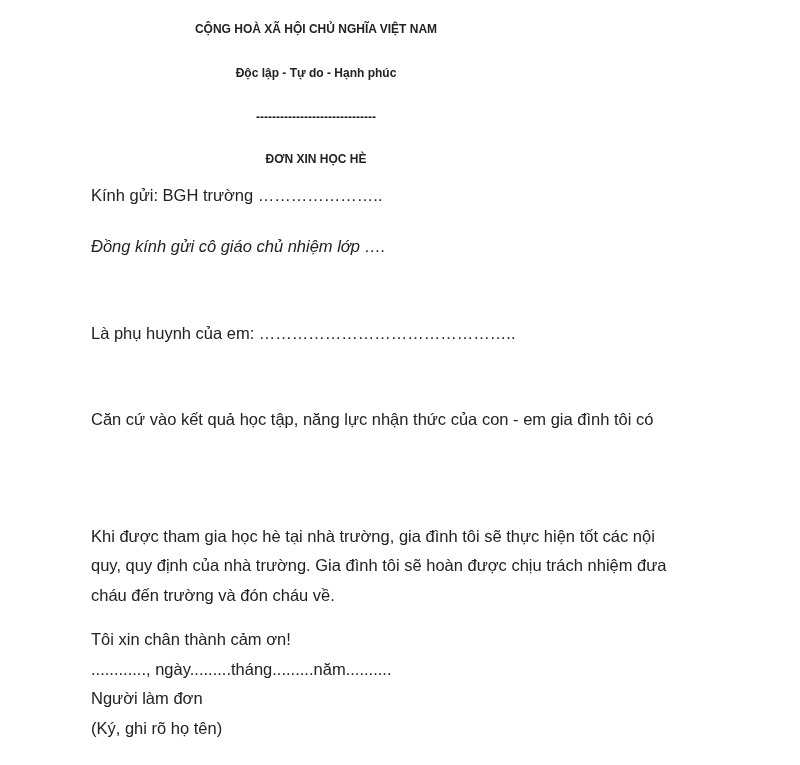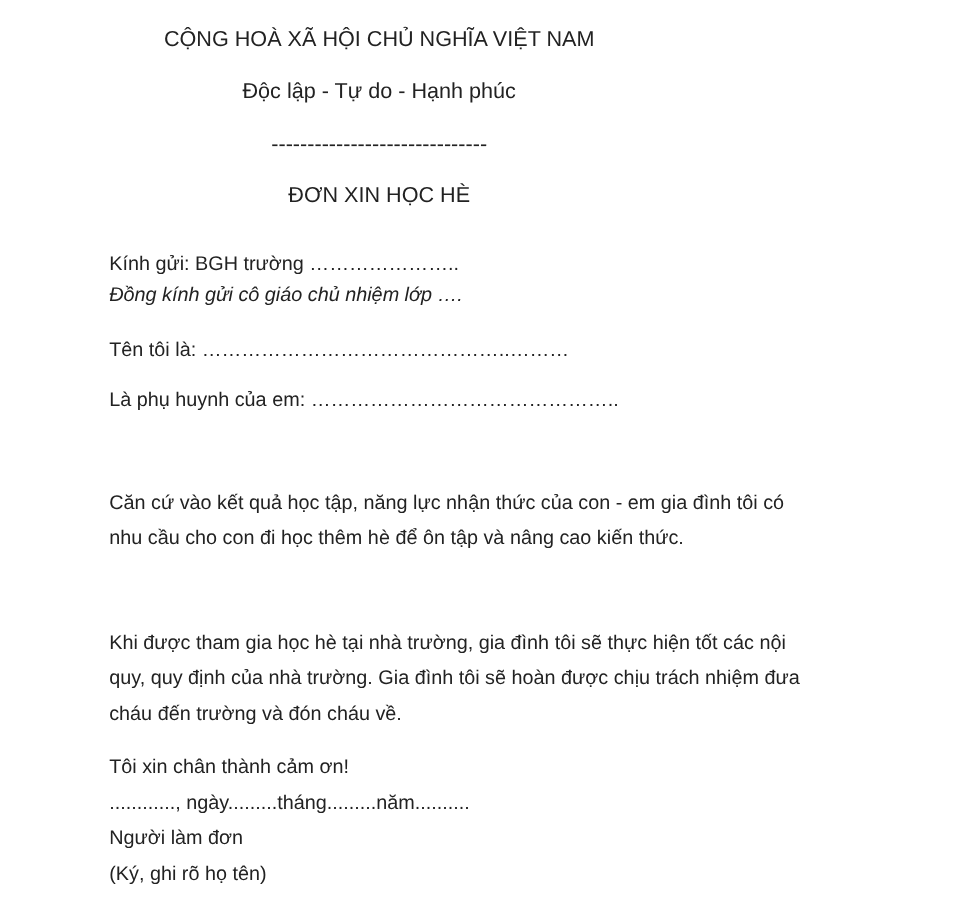--- a/index.html
+++ b/index.html
@@ -19,22 +19,22 @@
       position: absolute;
       left: 0; top: 0;
       width: 800px;
       height: 765px;
     }
     .center {
       position: absolute;
       left: 0;
       width: 632px;
       text-align: center;
-      font-weight: normal;
-      font-size: 18px;
+      font-weight: bold;
+      font-size: 12px;
       white-space: nowrap;
     }
     .line {
       position: absolute;
       left: 91px;
       font-size: 16.5px;
       white-space: nowrap;
       line-height: 20px;
     }
     .bold { font-weight: normal; }
@@ -42,27 +42,25 @@
 </head>
 <body>
 
 <div class="page">
 
   <div class="center" style="top:22px;">CỘNG HOÀ XÃ HỘI CHỦ NGHĨA VIỆT NAM</div>
   <div class="center" style="top:66px;">Độc lập - Tự do - Hạnh phúc</div>
   <div class="center" style="top:110px;">------------------------------</div>
   <div class="center" style="top:152px;">ĐƠN XIN HỌC HÈ</div>
 
-  <div class="line" style="top:210px;">Kính gửi: BGH trường …………………..</div>
+  <div class="line" style="top:185px;">Kính gửi: BGH trường …………………..</div>
   <div class="line" style="top:236px;font-style:italic;">Đồng kính gửi cô giáo chủ nhiệm lớp ….</div>
-  <div class="line" style="top:282px;">Tên tôi là: ………………………………………..………</div>
   <div class="line" style="top:323px;">Là phụ huynh của em: ………………………………………..</div>
 
   <div class="line" style="top:409px;">Căn cứ vào kết quả học tập, năng lực nhận thức của con - em gia đình tôi có</div>
-  <div class="line" style="top:438px;">nhu cầu cho con đi học thêm hè để ôn tập và nâng cao kiến thức.</div>
 
 
   <div class="line" style="top:526px;">Khi được tham gia học hè tại nhà trường, gia đình tôi sẽ thực hiện tốt các nội</div>
   <div class="line" style="top:555px;">quy, quy định của nhà trường. Gia đình tôi sẽ hoàn được chịu trách nhiệm đưa</div>
   <div class="line" style="top:585px;">cháu đến trường và đón cháu về.</div>
 
   <div class="line" style="top:629px;">Tôi xin chân thành cảm ơn!</div>
   <div class="line" style="top:659px;">............, ngày.........tháng.........năm..........</div>
   <div class="line bold" style="top:688px;">Người làm đơn</div>
   <div class="line" style="top:718px;">(Ký, ghi rõ họ tên)</div>

